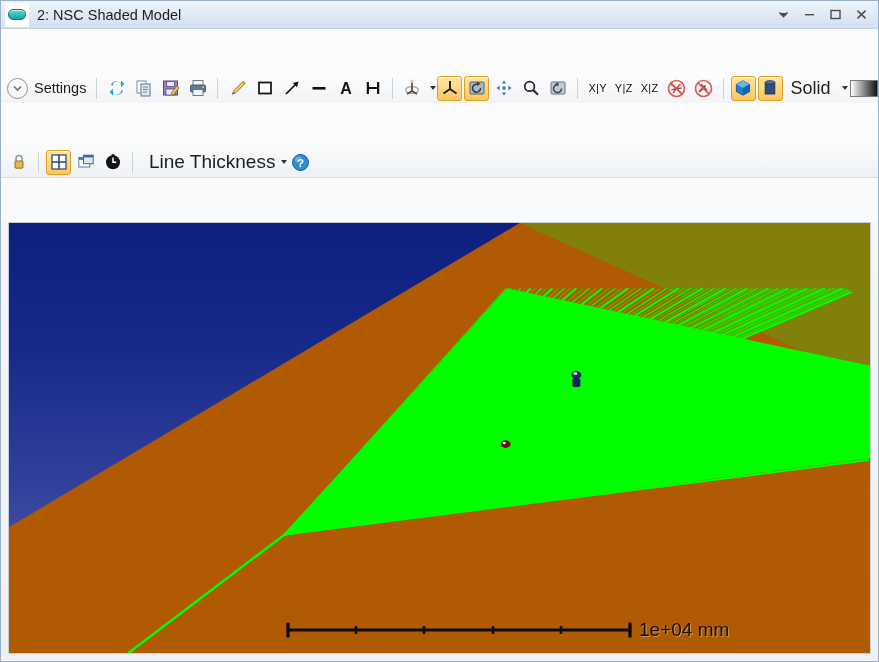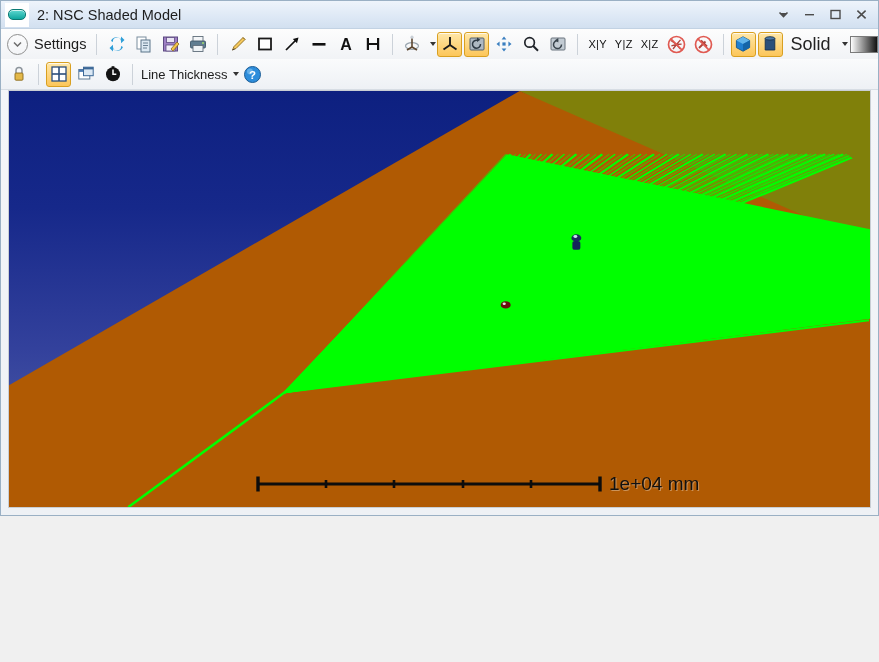--- a/index.html
+++ b/index.html
@@ -3,25 +3,25 @@
 <meta charset="utf-8">
 <style>
   html,body{margin:0;padding:0;}
   body{
     width:879px;height:662px;overflow:hidden;
     font-family:"Liberation Sans", sans-serif;
     background:#f0f0f0;
     -webkit-font-smoothing:antialiased;
   }
   .window{
-    width:879px;height:516px;position:relative;
+    width:879px;height:662px;position:relative;
     background:linear-gradient(#fdfdfd,#f2f4f7);
     border:1px solid #9ab0c4;
     box-sizing:border-box;
-    display:flex;flex-direction:column;
+    display:flex;flex-direction:column;gap:44px;
   }
 
   
   .titlebar{
     height:27px;flex:0 0 27px;
     background:linear-gradient(#eef4fb,#dde8f5 60%,#d2e0f0);
     border-bottom:1px solid #c2d2e3;
     display:flex;align-items:center;
     position:relative;
   }
@@ -93,21 +93,21 @@
   .caret{
     margin-left:4px;width:0;height:0;
     border-left:3.5px solid transparent;border-right:3.5px solid transparent;
     border-top:4.5px solid #333;flex:0 0 auto;
   }
   .axislbl{
     font-size:11px;color:#111;font-family:"Liberation Sans",sans-serif;
     letter-spacing:.3px;padding:0 4px;height:25px;display:flex;align-items:center;
     flex:0 0 auto;
   }
-  .lbl-plain{font-size:13px;color:#1d1d1d;padding:0 2px;}
+  .lbl-plain{font-size:19px;color:#1d1d1d;padding:0 2px;margin-left:8px;}
 
   
   .grad-swatch{
     width:26px;height:15px;border:1px solid #7a7a7a;
     background:linear-gradient(90deg,#ffffff,#111111);
   }
 
   
   .viewport-wrap{
     flex:1 1 auto;position:relative;
@@ -128,21 +128,21 @@
   .svgscene{position:absolute;left:0;top:0;width:100%;height:100%;}
 
   
   .van{
     position:absolute;left:176px;top:505px;width:146px;height:95px;
     pointer-events:none;
   }
 
   
   .scalebar{
-    position:absolute;left:244px;bottom:10px;
+    position:absolute;left:274px;bottom:10px;
     display:flex;align-items:center;
     height:26px;
   }
   .scalebar .bar{position:relative;width:352px;height:22px;}
   .scalebar .bar svg{display:block;}
   .scalebar .lab{
     margin-left:4px;font-size:19px;color:#111;
     font-family:"Liberation Sans",sans-serif;
     text-shadow:1px 1px 0 rgba(255,255,255,.35);
     white-space:nowrap;

